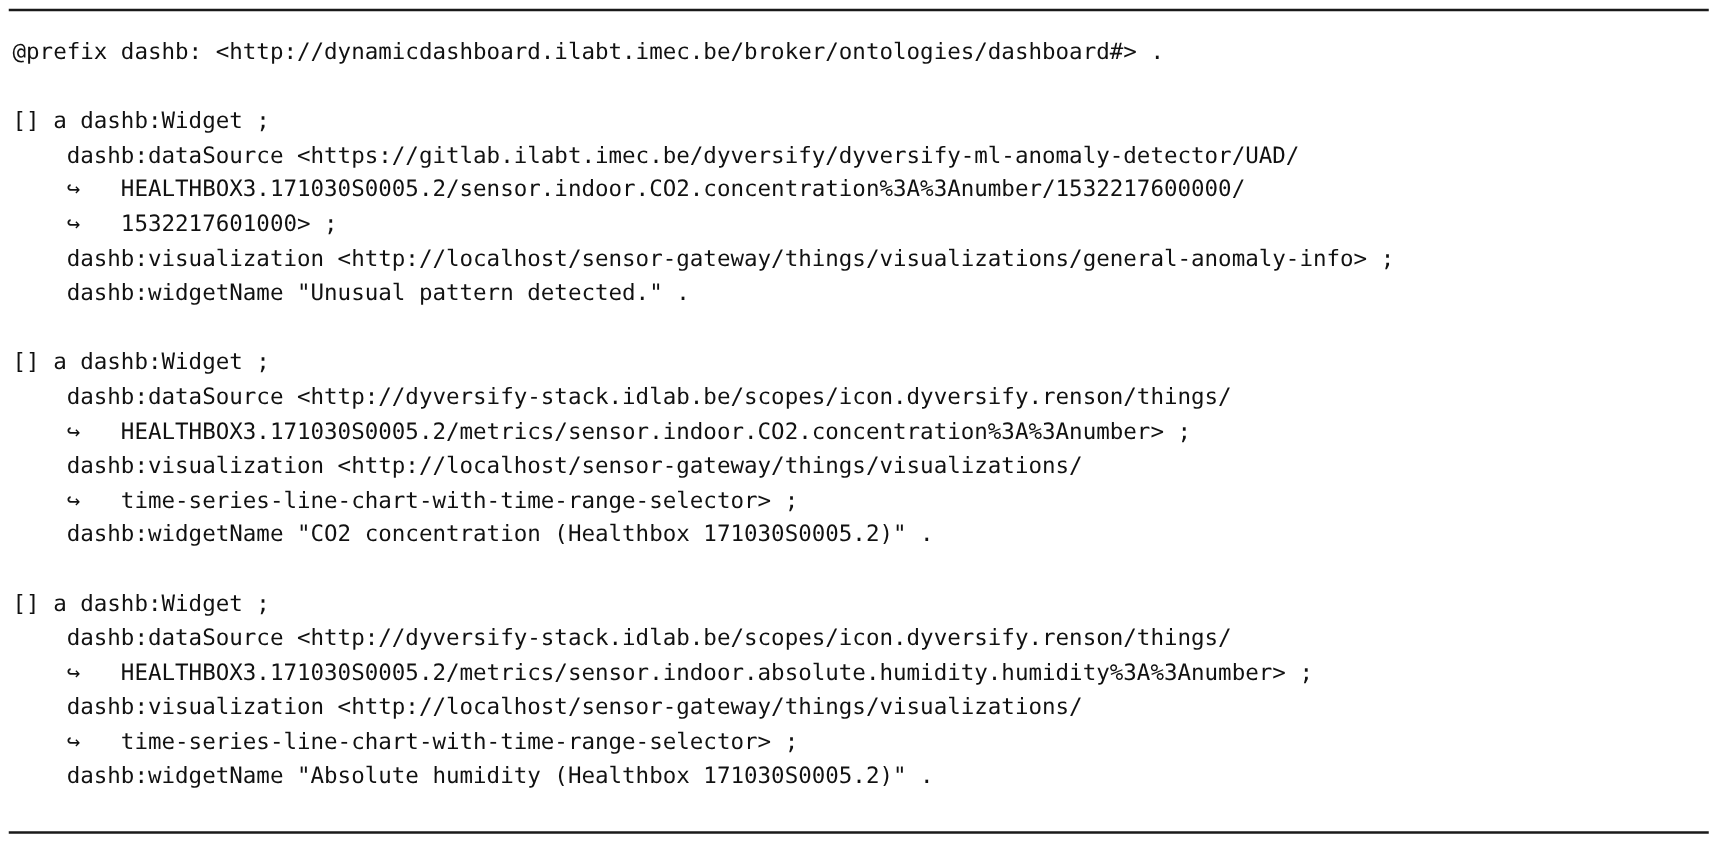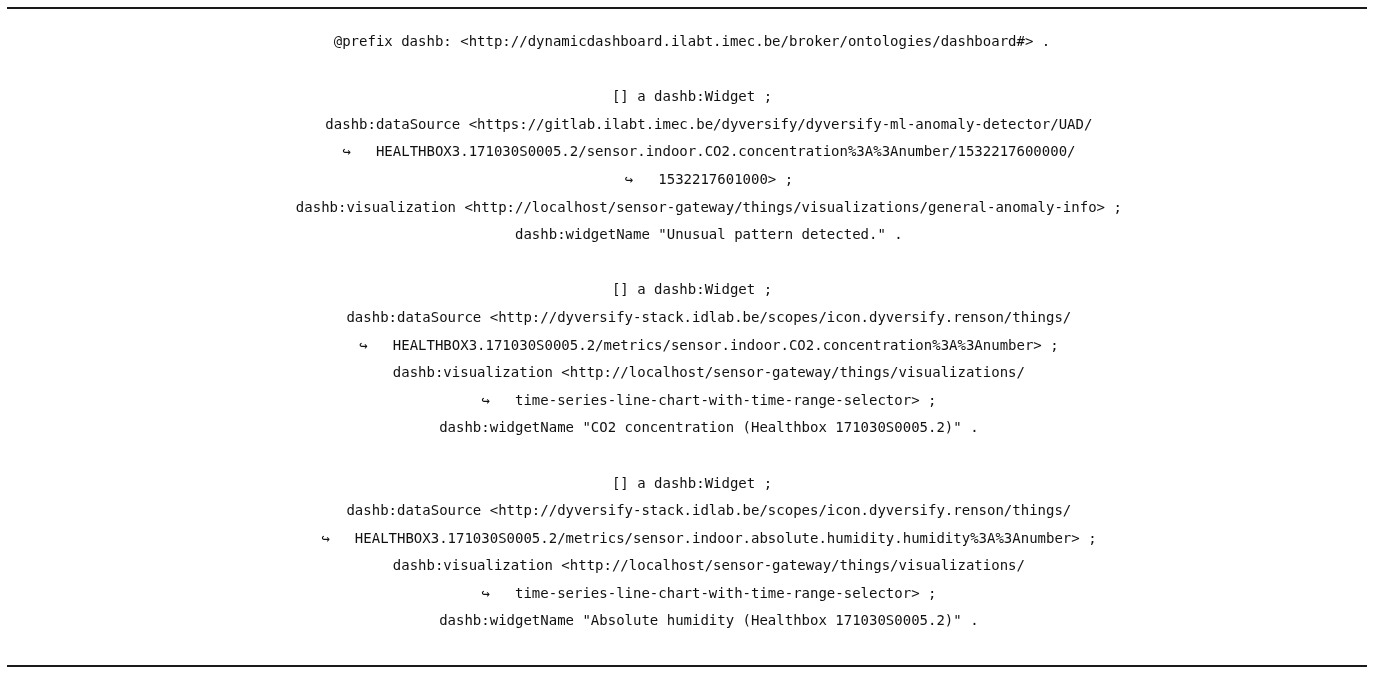--- a/index.html
+++ b/index.html
@@ -24,25 +24,24 @@
   }
   .rule-top { top: 7px; }
   .rule-bottom { top: 665px; }
   .listing {
     position: absolute;
     top: 28px;
     left: 10px;
     right: 0;
     margin: 0;
     font-family: "DejaVu Sans Mono", "Liberation Mono", monospace;
-    font-size: 14px;
+    font-size: 18px;
     line-height: 27.6px;
     color: #111111;
     font-weight: 400;
-    text-align: center;
   }
   .code-block {
     margin: 0 0 27.6px 0;
   }
   .code-block:last-child {
     margin-bottom: 0;
   }
   .line {
     white-space: pre;
     height: 27.6px;

